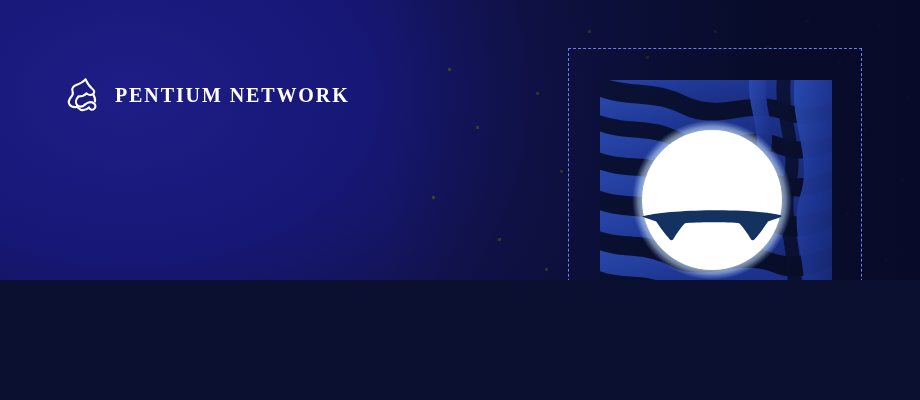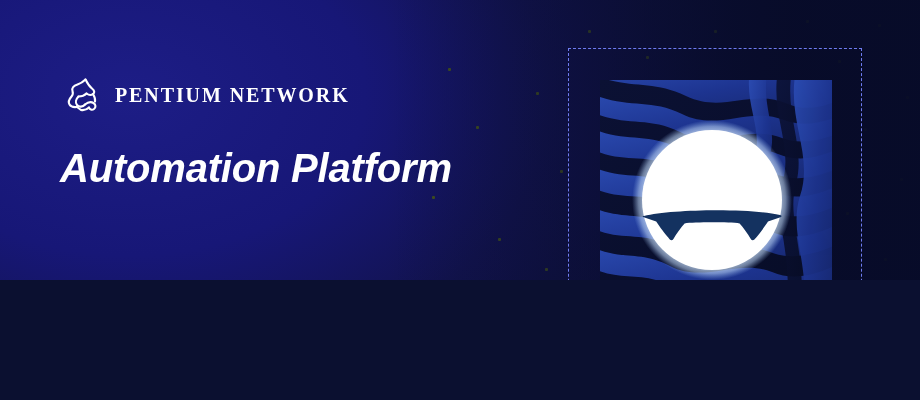--- a/index.html
+++ b/index.html
@@ -262,18 +262,17 @@
         <path d="M18.5 22.5 C 16 25 15 28.5 17 31 C 19 33.5 23 33 25 30.5"></path>
         <path d="M25 30.5 C 28 28 31 27.5 33.5 29 C 36 30.5 36 33.5 34 35 C 32 36.5 29.5 35.5 29 33.5"></path>
         <path d="M29 33.5 C 27 35.5 24 36.5 21 36 L 17 33"></path>
         <path d="M33 20 C 34.5 22.5 35.5 25 35 27.5"></path>
       </svg>
       <span class="brand-name">PENTIUM NETWORK</span>
     </div>
 
 
     <div class="headline">
-      <span class="headline-line">Automation Platform</span>
     </div>
 
   </div>
 
 </div>
 
 </body></html>

